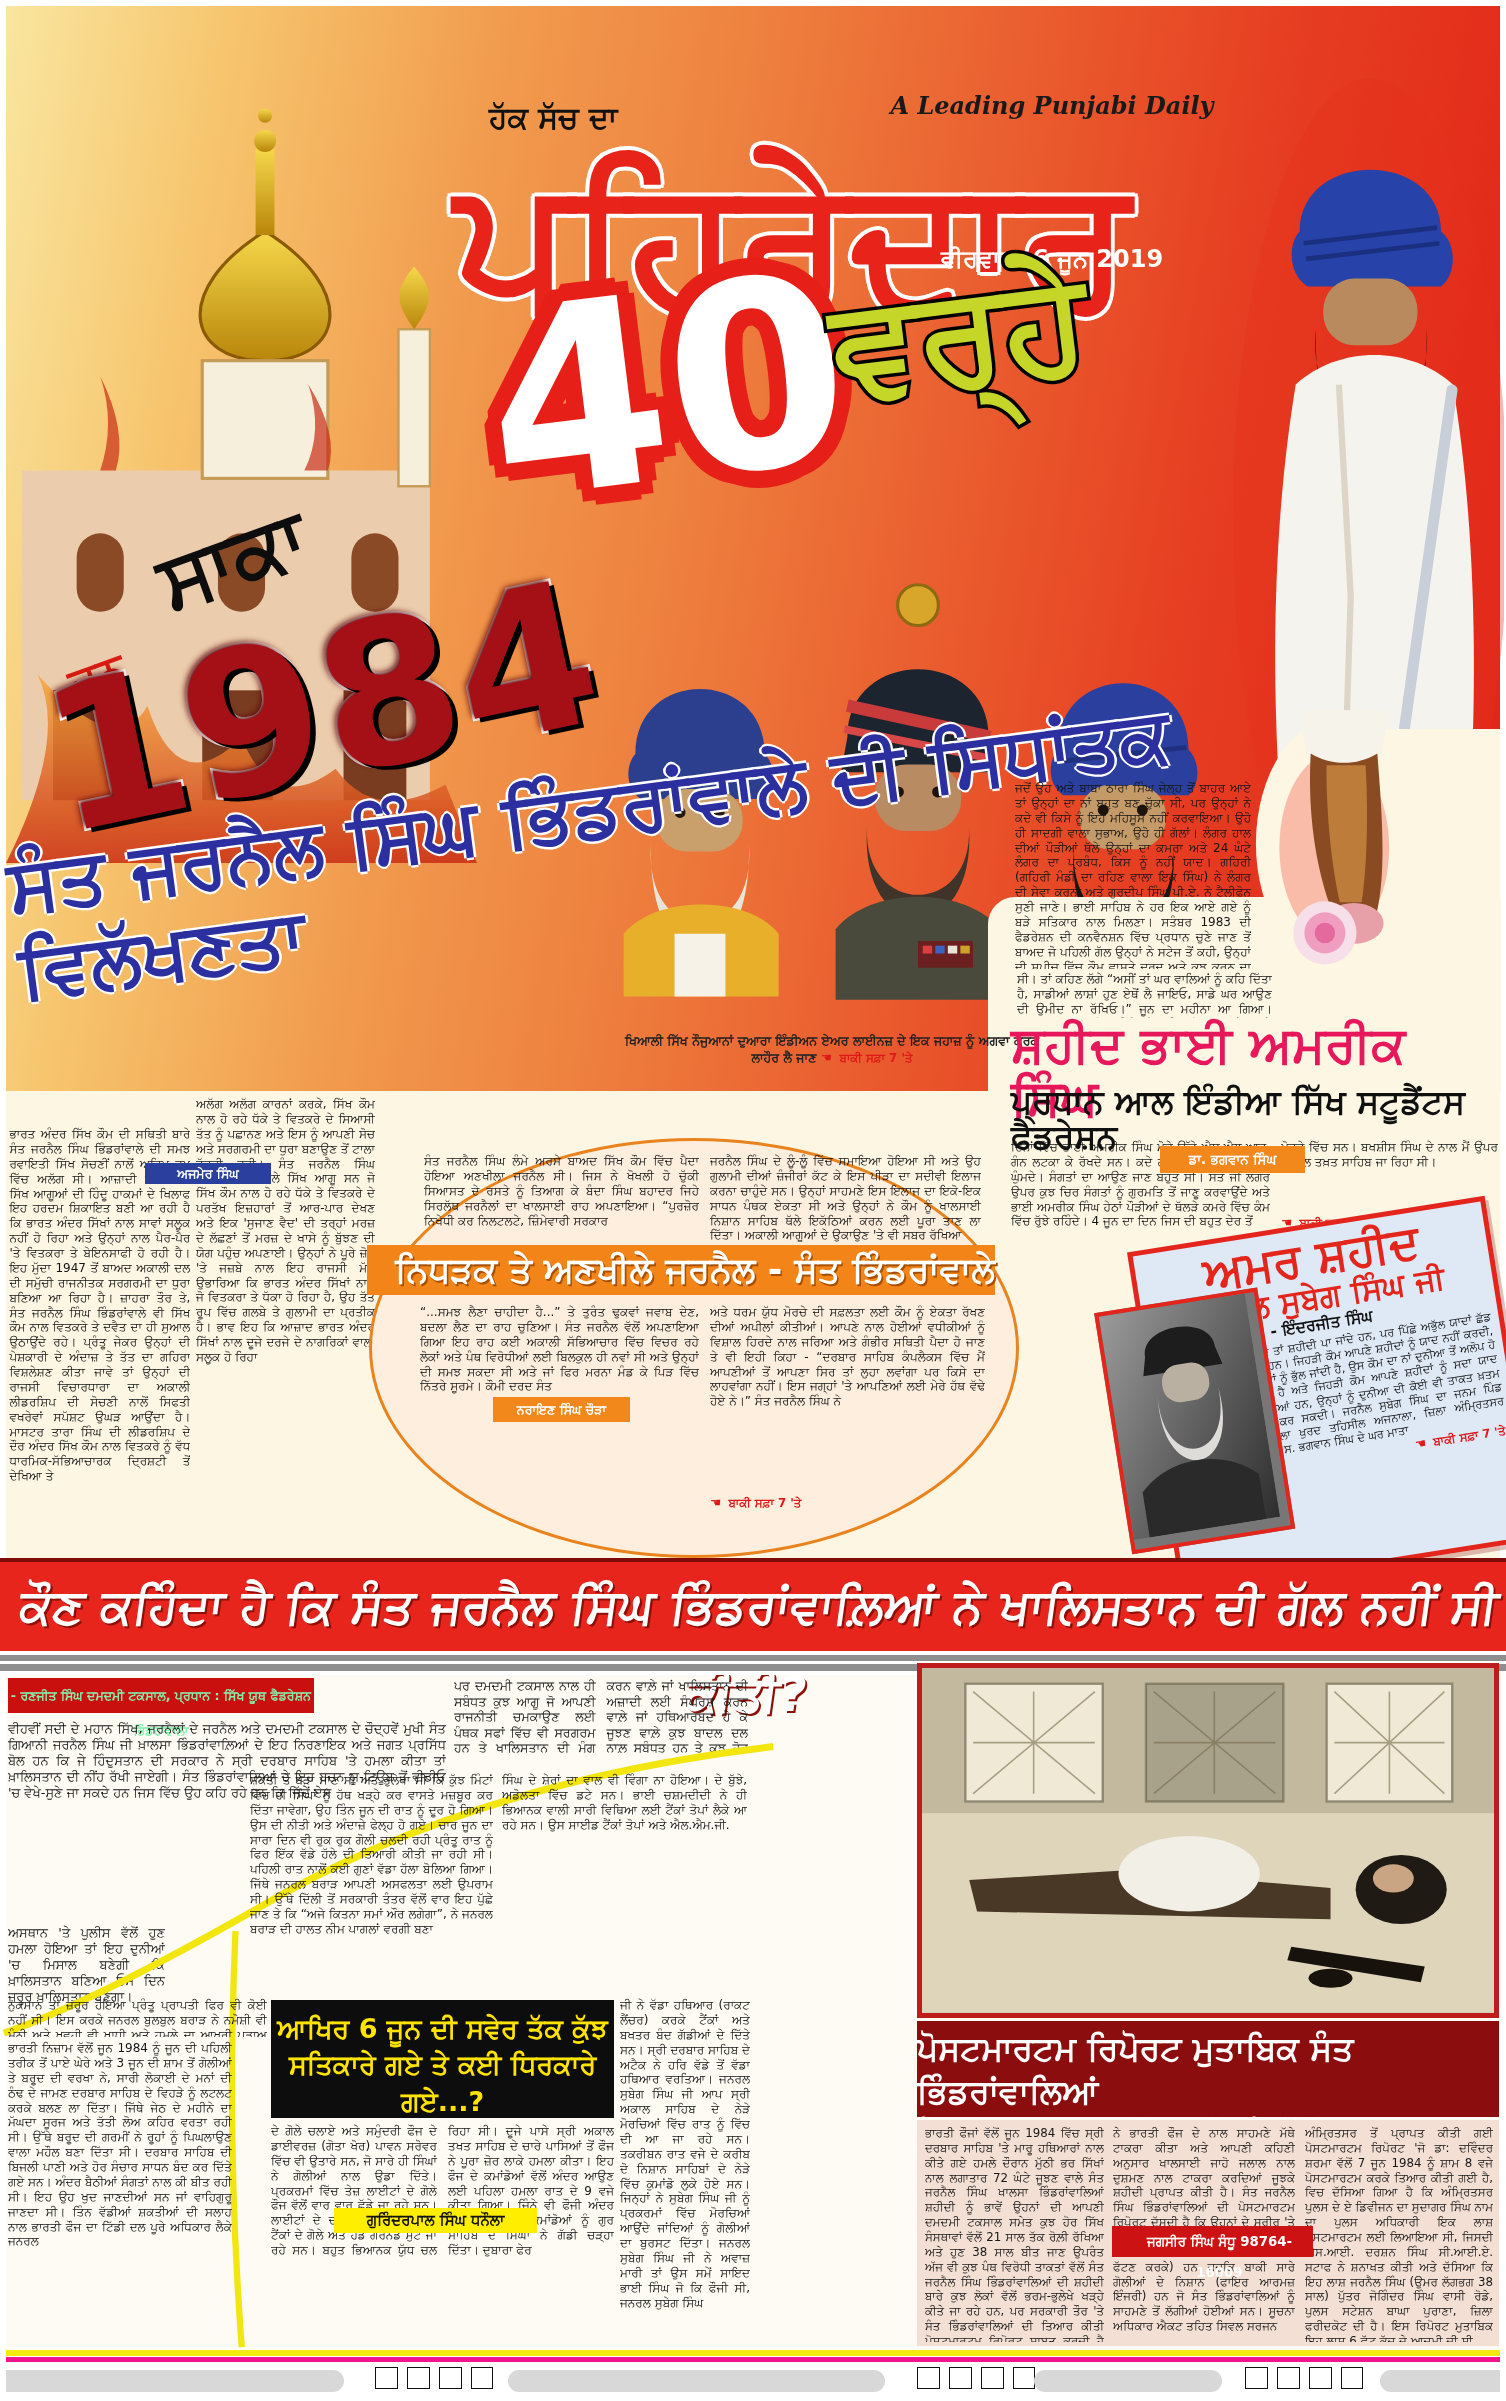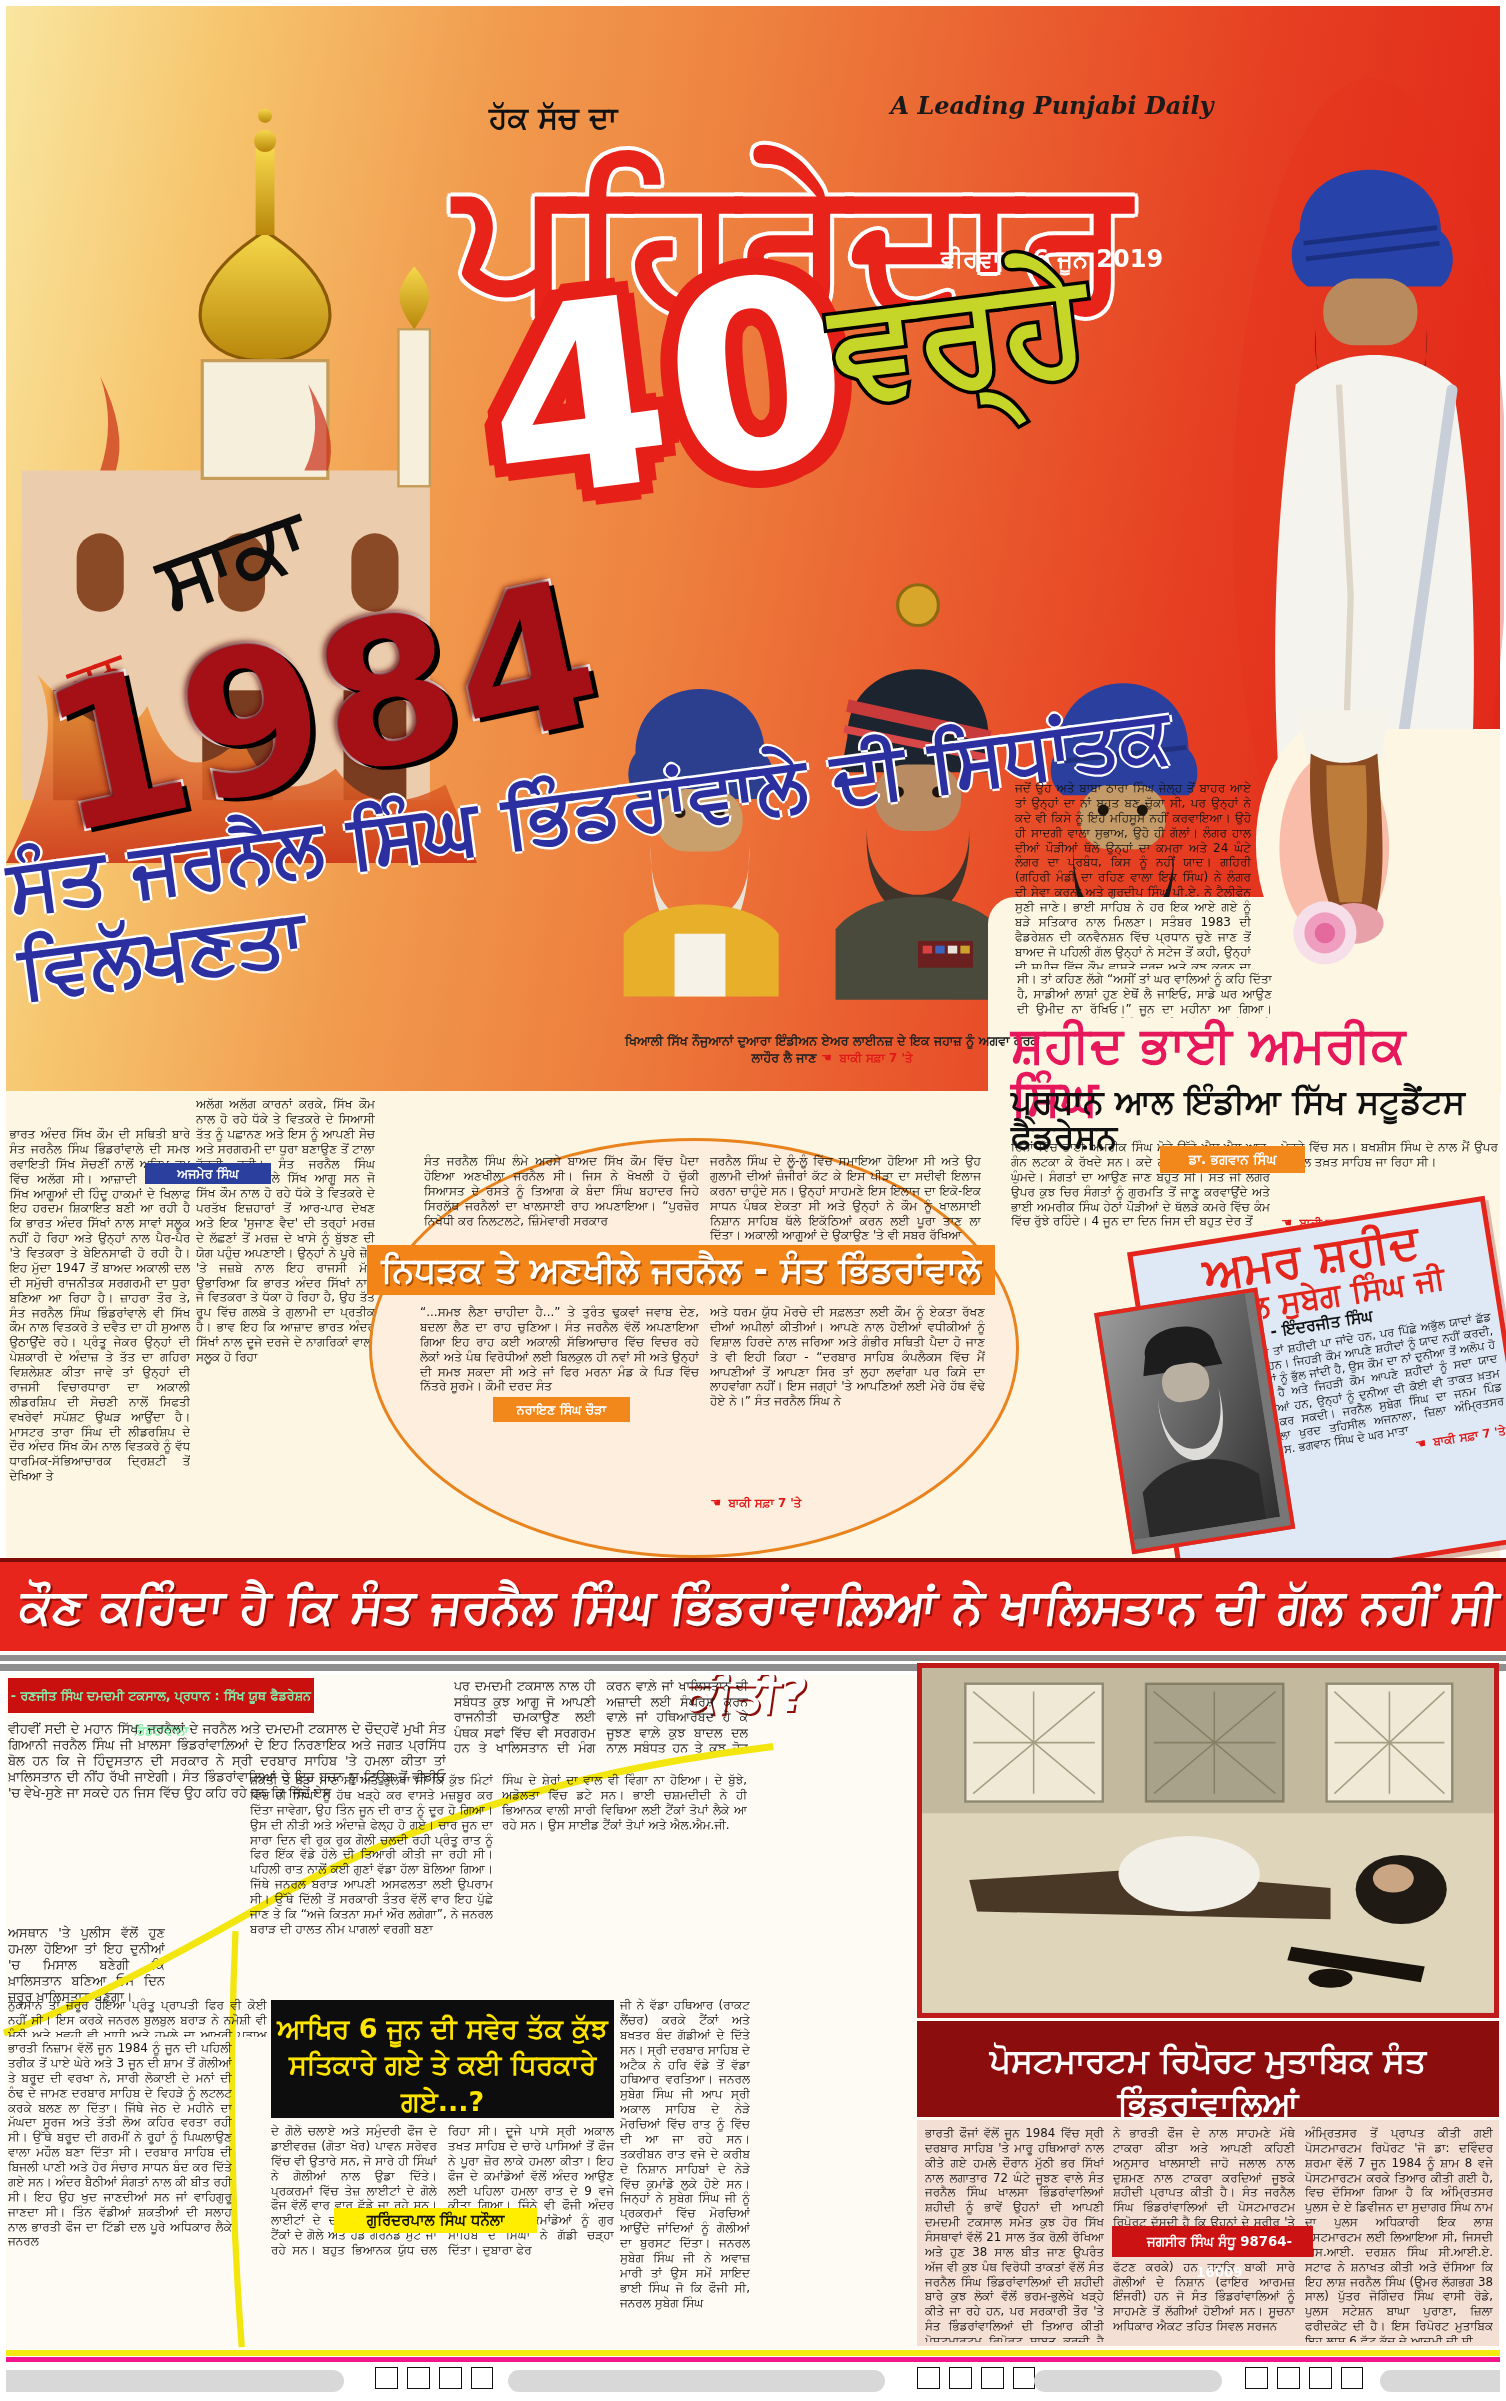--- a/index.html
+++ b/index.html
@@ -39,21 +39,21 @@
   .patch1{left:988px;top:897px;width:513px;height:196px;background:#fcf6e3;border-radius:27px 0 0 0;}
   .patch2{left:1325px;top:729px;width:175px;height:267px;background:#fcf6e3;border-radius:47px 0 0 47px;}
   
   .kicker{left:620px;top:1032px;width:424px;font-size:12.6px;line-height:1.35;text-align:center;font-weight:bold;color:#222;}
   .byline-blue{left:145px;top:1163px;width:126px;height:21px;background:#2b3f9e;color:#fff;font-size:12.6px;font-weight:bold;
     text-align:center;line-height:21px;}
   .byline-orange{background:#f2871c;color:#fff;font-weight:bold;text-align:center;}
   
   .circle{left:369px;top:1138px;width:644px;height:414px;border:3.1px solid #e8831d;border-radius:50%;background:#fdeedd;}
   .circle-banner{left:367px;top:1245px;width:628px;height:50px;background:#f28418;color:#ffffff;font-size:35px;font-weight:bold;
-    text-align:center;line-height:50px;text-shadow:1.6px 1.6px 0 #a84e00;}
+    text-align:right;line-height:50px;text-shadow:1.6px 1.6px 0 #a84e00;}
   .chaura{left:493px;top:1397px;width:137px;height:25px;font-size:12.6px;line-height:25px;}
   
   .pink-head{left:1011px;top:1019px;width:488px;font-size:50px;font-weight:bold;color:#e7175c;line-height:1.05;}
   .black-sub{left:1011px;top:1085px;width:488px;font-size:33px;font-weight:bold;color:#101010;line-height:1.05;}
   .bhagwan{left:1160px;top:1146px;width:145px;height:27px;font-size:13.3px;line-height:27px;}
   
   .subeg-box{left:1152px;top:1222px;width:352px;height:338px;background:#dfe9f6;border:5.5px solid #e3251c;
     transform:rotate(-9deg);transform-origin:center;box-shadow:3.1px 4.7px 0 rgba(120,0,0,.25);}
   .subeg-t1{font-size:46px;font-weight:bold;color:#e3251c;text-align:center;line-height:1.05;margin-top:4.7px;}
   .subeg-t2{font-size:31px;font-weight:bold;color:#e3251c;text-align:center;line-height:1.05;}
@@ -69,21 +69,21 @@
   
   .ranjit{left:7.9px;top:1678px;width:306px;height:35px;background:#c9100f;color:#86efac;font-size:12.6px;font-weight:bold;
     line-height:35px;text-align:center;}
   .black-box{left:271px;top:2000px;width:343px;height:118px;background:#0d0d0d;color:#ffe400;font-size:27px;font-weight:bold;
     text-align:center;line-height:1.35;padding-top:11px;box-sizing:border-box;}
   .dhanaula{left:334px;top:2208px;width:203px;height:25px;background:#ffee00;color:#111;font-size:15px;font-weight:bold;
     text-align:center;line-height:25px;}
   
   .pm-photo{left:917px;top:1663px;width:582px;height:355px;border:5.5px solid #c01b1b;box-sizing:border-box;background:#d6cdb4;}
   .pm-caption{left:917px;top:2021px;width:582px;height:96px;background:#8b0d0d;color:#ffffff;font-weight:bold;
-    font-size:33px;text-align:center;line-height:1.3;padding-top:19px;box-sizing:border-box;}
+    font-size:33px;text-align:left;line-height:1.3;padding-top:7px;box-sizing:border-box;}
   .pm-text-bg{left:917px;top:2120px;width:582px;height:226px;background:#f3dfd3;}
   .pm-col{font-size:11.8px;line-height:1.26;text-align:justify;color:#181818;}
   .jagsir{left:1112px;top:2226px;width:187px;height:31px;background:#cc1212;color:#fff;font-size:13.3px;font-weight:bold;
     text-align:center;line-height:31px;padding-left:14px;}
   
   .strip-yellow{left:6.3px;top:2350px;width:1494px;height:5.5px;background:#f4ea10;}
   .strip-magenta{left:6.3px;top:2357px;width:1494px;height:4.7px;background:#f2138f;}
   .gray-bar{background:#d8d8d8;height:22px;border-radius:11.8px;}
   .reg-box{width:20.4px;height:20.4px;border:1.6px solid #111;background:#fff;display:inline-block;margin-right:5.5px;}
   .reg-dot{width:14px;height:17.3px;border-radius:50%;margin:1.6px auto 0;}

